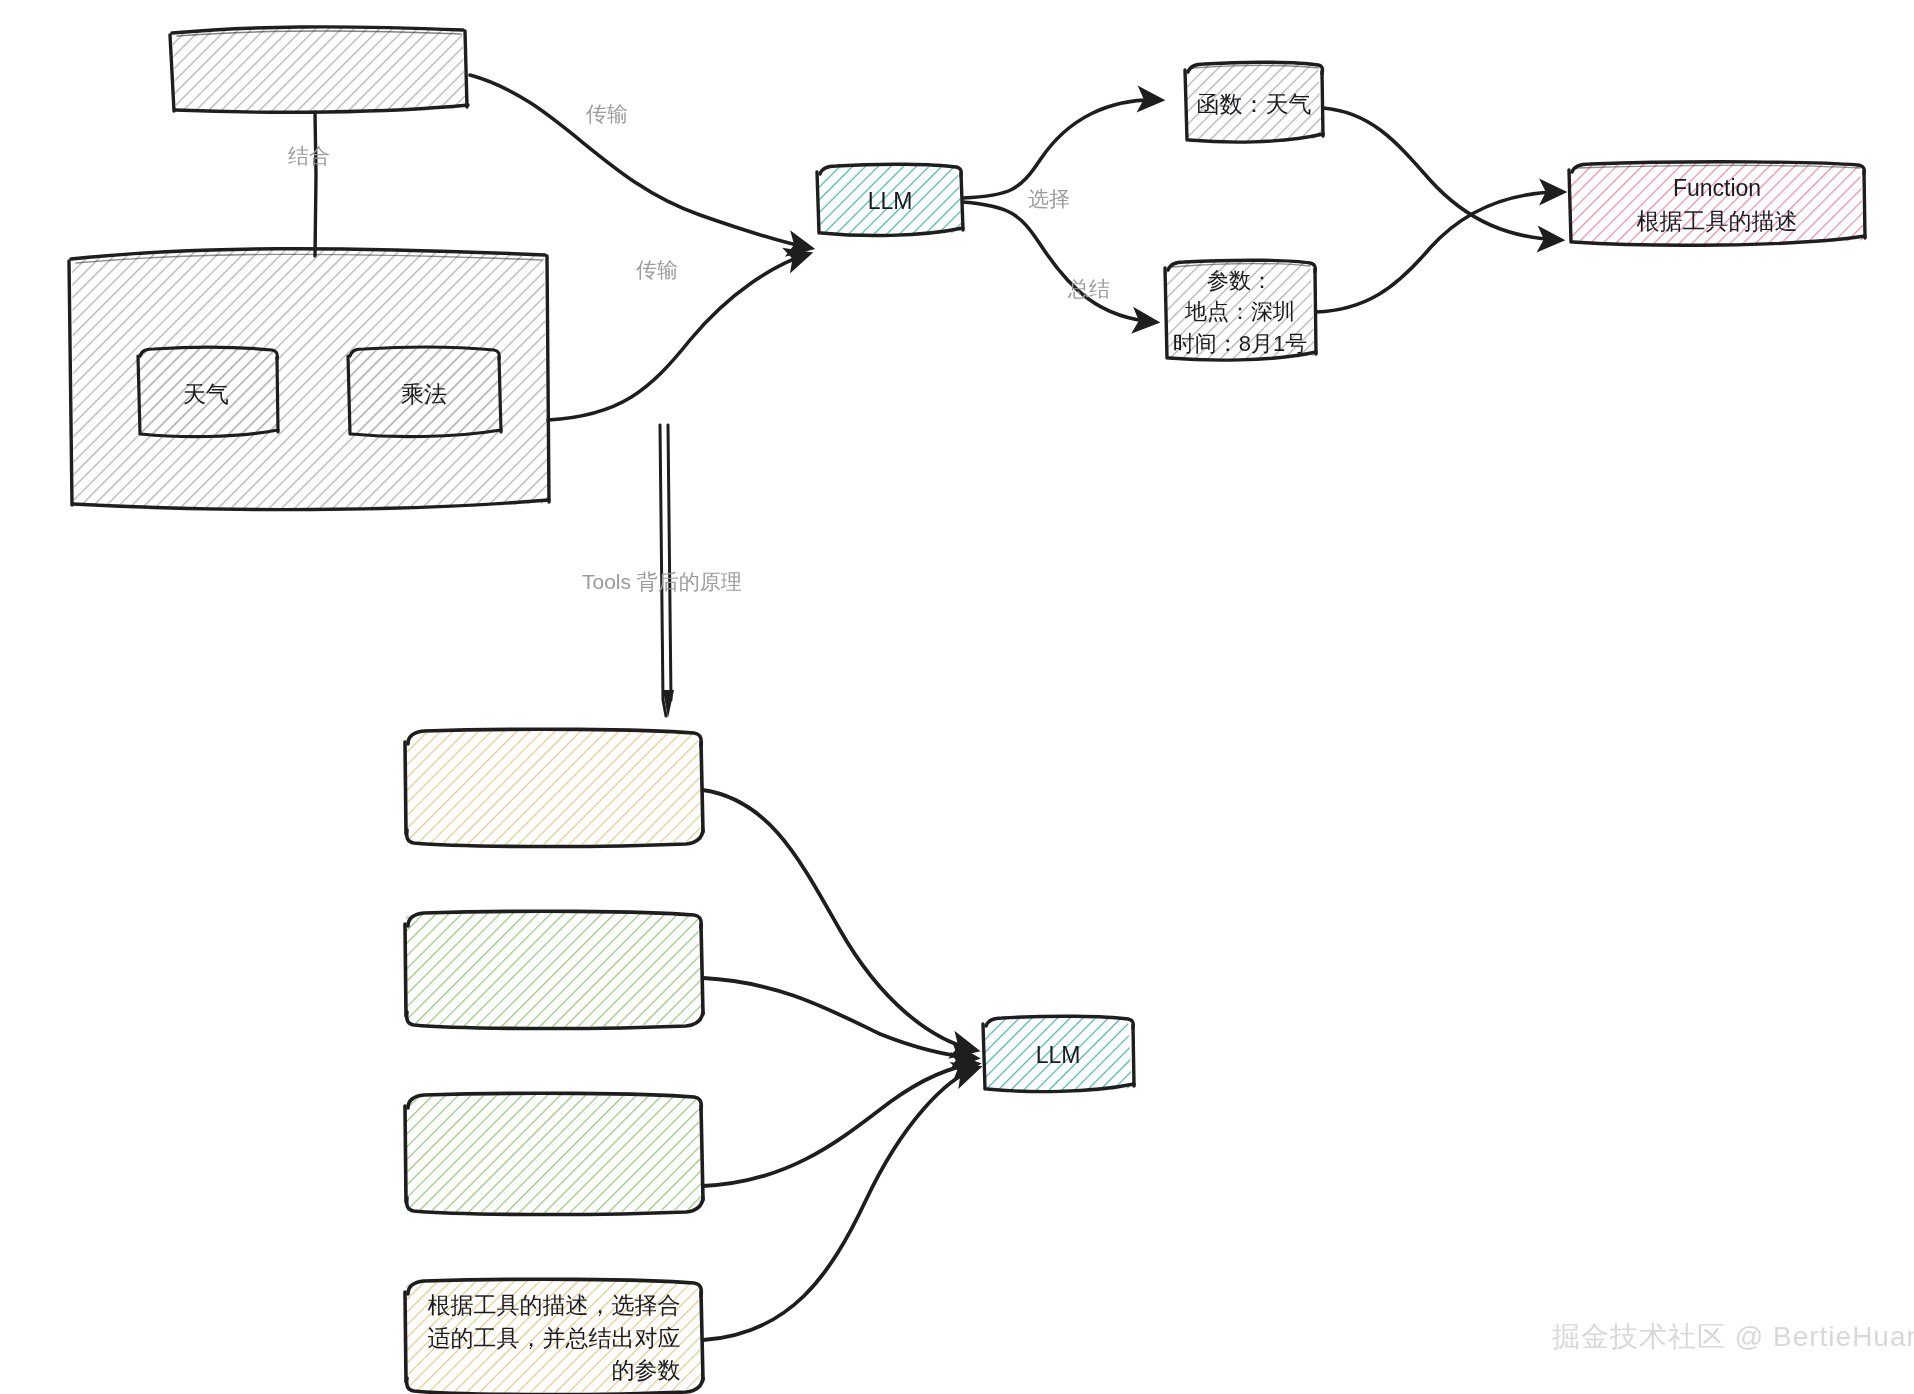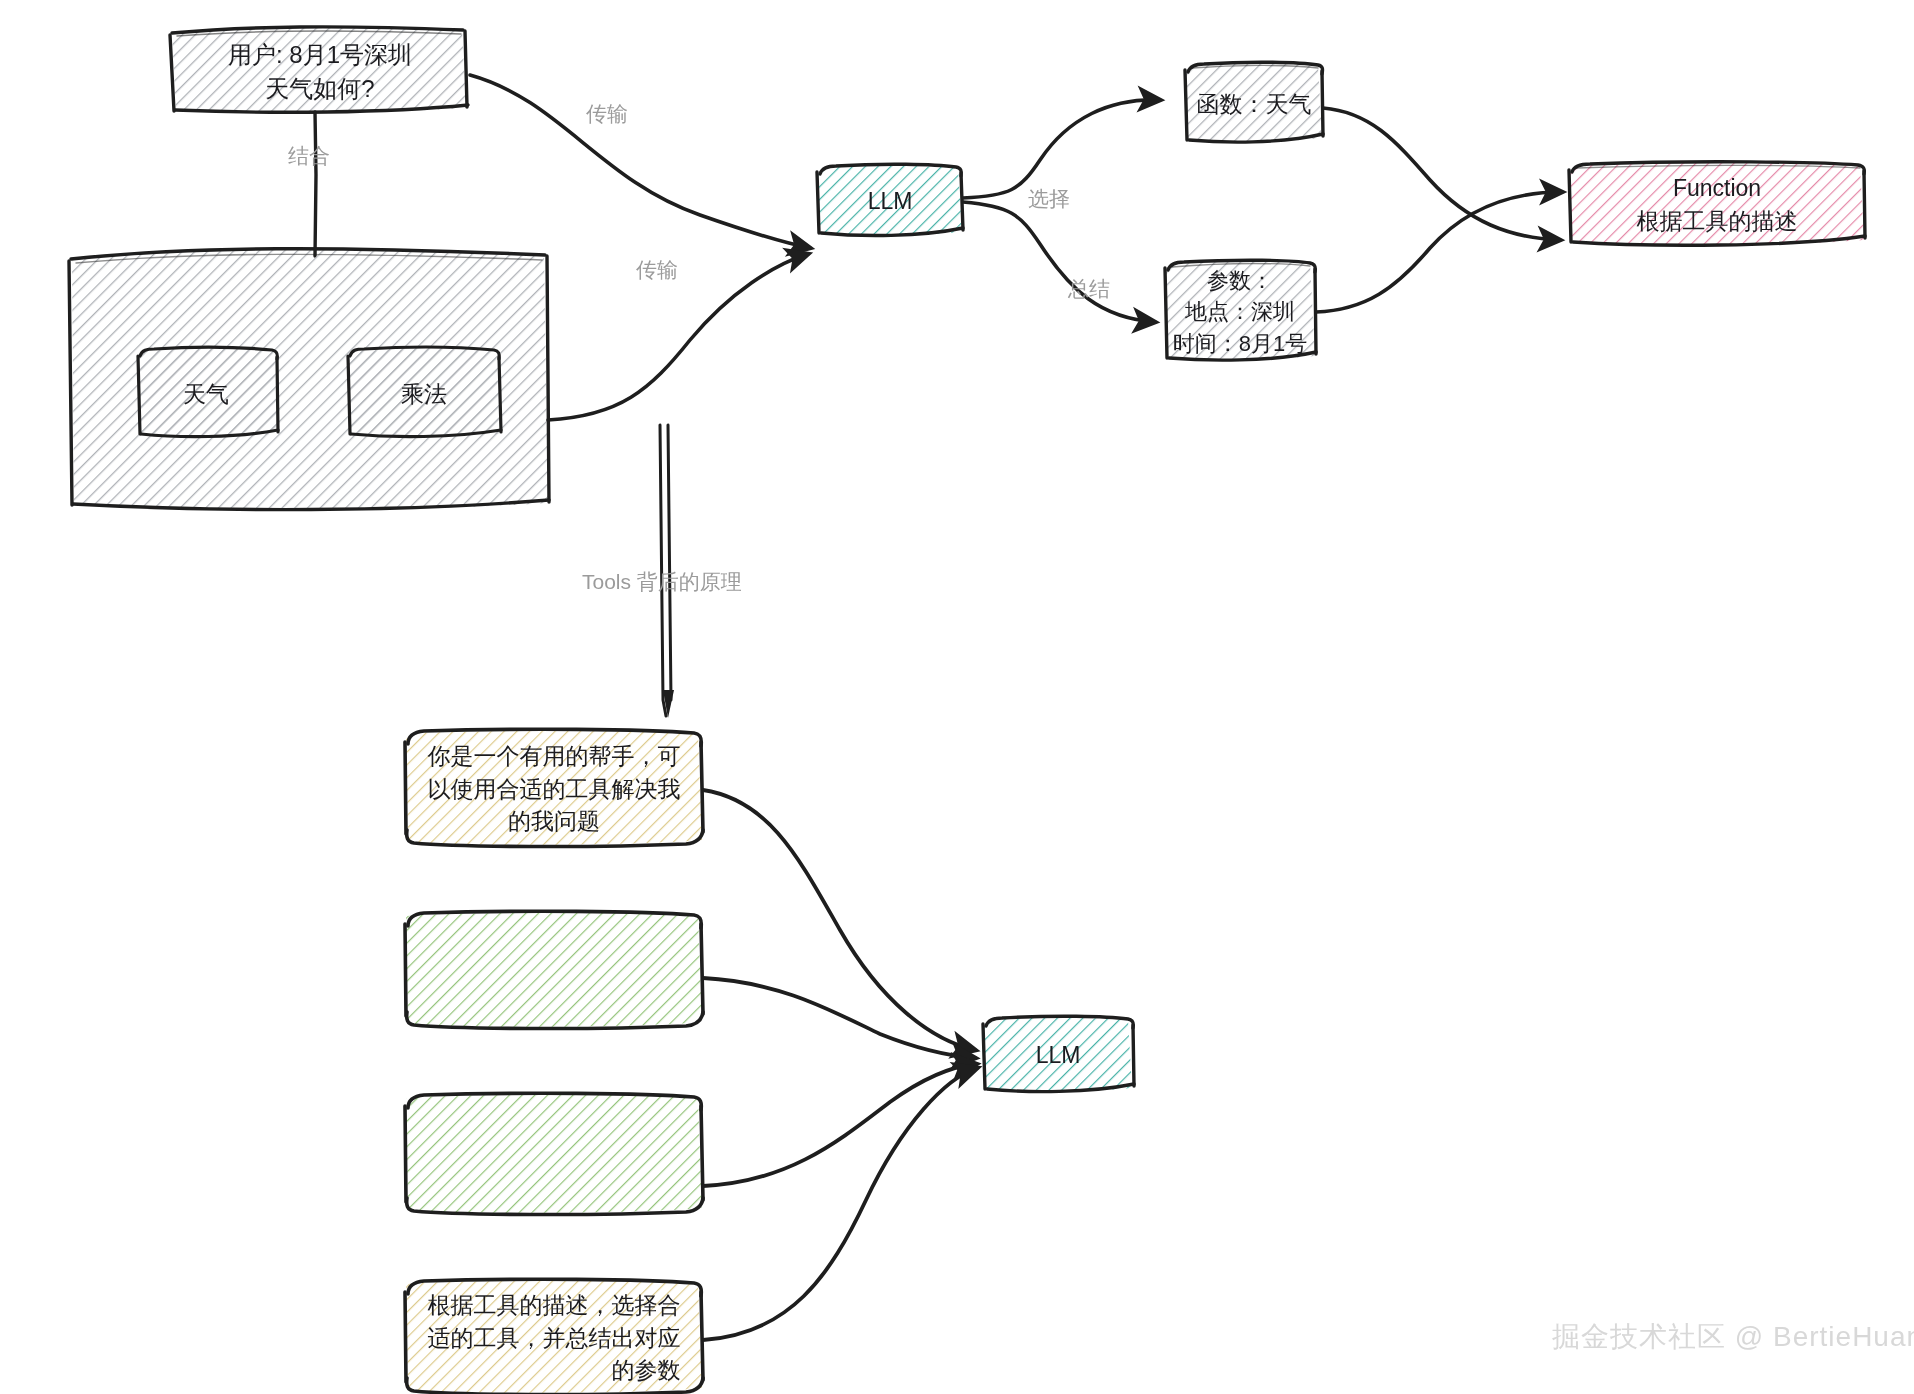--- a/index.html
+++ b/index.html
@@ -218,42 +218,37 @@
         <path d="M984,1020 C 1024,1017 1088,1017 1128,1020 L 1132,1088 C 1088,1092 1026,1092 986,1089 Z" fill="url(#hatch-teal)" stroke="none"></path>
         <path d="M986,1026 C 988,1020 994,1018 1002,1018 C 1054,1015 1106,1016 1128,1019 C 1133,1020 1134,1023 1133,1028" stroke="#1e1e1e" stroke-width="3.4"></path>
         <path d="M1133,1025 L1134,1086" stroke="#1e1e1e" stroke-width="3.4"></path>
         <path d="M1134,1084 C 1090,1093 1028,1093 987,1089" stroke="#1e1e1e" stroke-width="3.4"></path>
         <path d="M985,1089 L983,1024" stroke="#1e1e1e" stroke-width="3.4"></path>
       </g>
 
     </g>
   </svg>
 
-  <div class="node-label" style="left:172px;top:34px;width:296px;height:76px;font-size:24px;">用户: 8月1号深圳
-天气如何?</div>
 
 
   <div class="node-label" style="left:138px;top:352px;width:136px;height:84px;font-size:23px;">天气</div>
 
   <div class="node-label" style="left:348px;top:352px;width:152px;height:84px;font-size:23px;">乘法</div>
 
   <div class="node-label" style="left:818px;top:168px;width:144px;height:66px;font-size:23px;">LLM</div>
 
   <div class="node-label" style="left:1186px;top:66px;width:136px;height:76px;font-size:23px;">函数：天气</div>
 
   <div class="node-label" style="left:1166px;top:264px;width:148px;height:96px;font-size:22px;">参数：
 地点：深圳
 时间：8月1号</div>
 
   <div class="node-label" style="left:1570px;top:166px;width:294px;height:78px;font-size:23px;">Function
 根据工具的描述</div>
 
-  <div class="node-label" style="left:406px;top:734px;width:296px;height:110px;font-size:23px;">你是一个有用的帮手，可
-以使用合适的工具解决我
-的我问题</div>
 
 
 
   <div class="node-label" style="left:406px;top:1284px;width:296px;height:108px;font-size:23px;text-align:right;">根据工具的描述，选择合
 适的工具，并总结出对应
 的参数</div>
 
   <div class="node-label" style="left:984px;top:1022px;width:148px;height:66px;font-size:23px;">LLM</div>
 
   <div class="edge-label" style="left:288px;top:142px;">结合</div>

